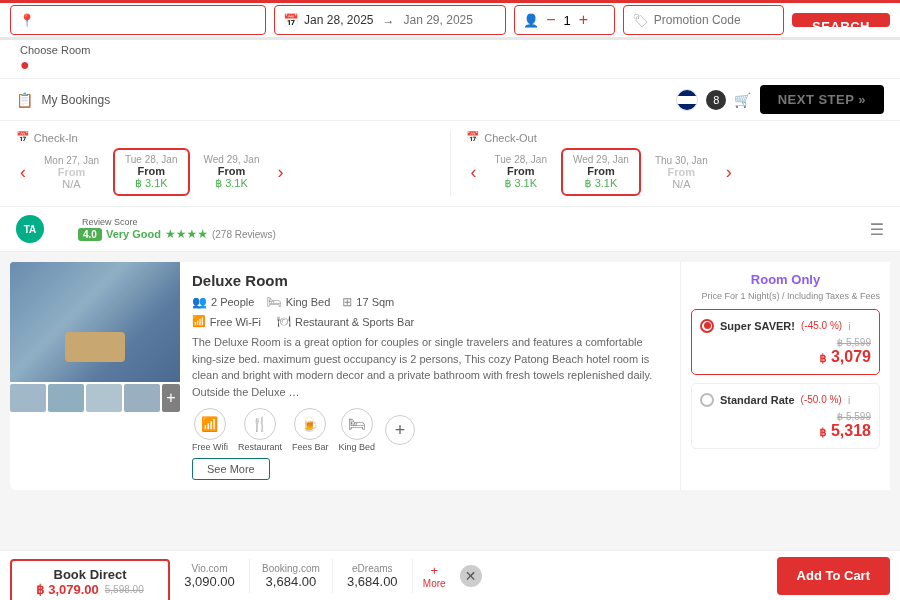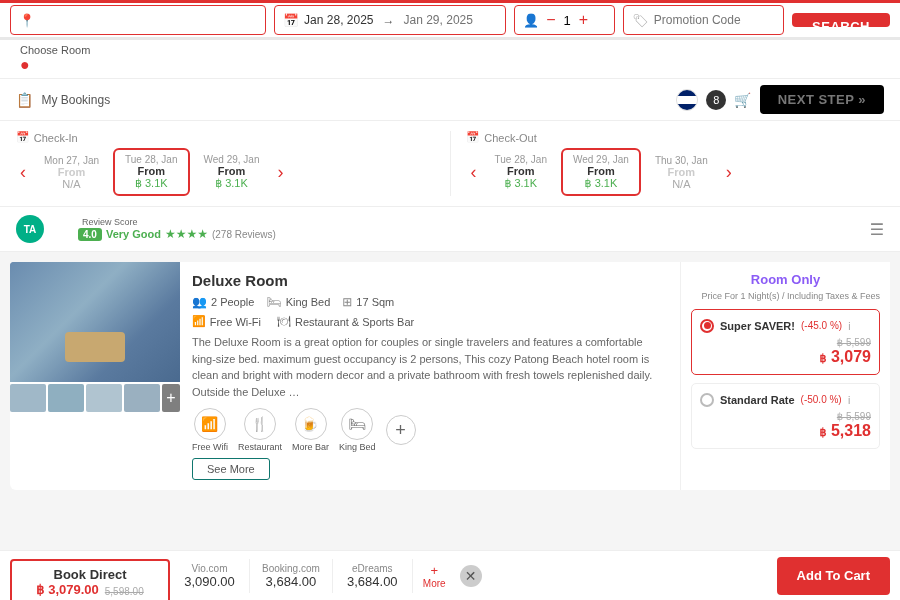--- a/index.html
+++ b/index.html
@@ -388,21 +388,21 @@
       padding: 6px 16px;
       display: flex;
       flex-direction: column;
       align-items: center;
       min-width: 160px;
       margin-top: 12px;
     }
     .book-direct-title { font-size: 13px; font-weight: bold; color: #333; }
     .book-direct-price { font-size: 13px; font-weight: bold; color: #e03030; }
     .book-direct-old { font-size: 10px; color: #aaa; text-decoration: line-through; margin-left: 6px; }
-    .price-row { display: flex; align-items: flex-end; }
+    .price-row { display: flex; align-items: center; }
     .competitor {
       display: flex;
       flex-direction: column;
       align-items: center;
       padding: 4px 12px;
       border-right: 1px solid #eee;
       min-width: 80px;
       text-align: center;
     }
     .competitor-name { font-size: 10px; color: #888; }
@@ -609,21 +609,21 @@
         <div class="room-icon-item">
           <div class="room-icon-circle">📶</div>
           <span>Free Wifi</span>
         </div>
         <div class="room-icon-item">
           <div class="room-icon-circle">🍴</div>
           <span>Restaurant</span>
         </div>
         <div class="room-icon-item">
           <div class="room-icon-circle">🍺</div>
-          <span>More Bar</span>
+          <span>Fees Bar</span>
         </div>
         <div class="room-icon-item">
           <div class="room-icon-circle">🛏</div>
           <span>King Bed</span>
         </div>
         <div class="plus-icon-btn">+</div>
       </div>
       <button class="see-more-btn">See More</button>
     </div>
 

